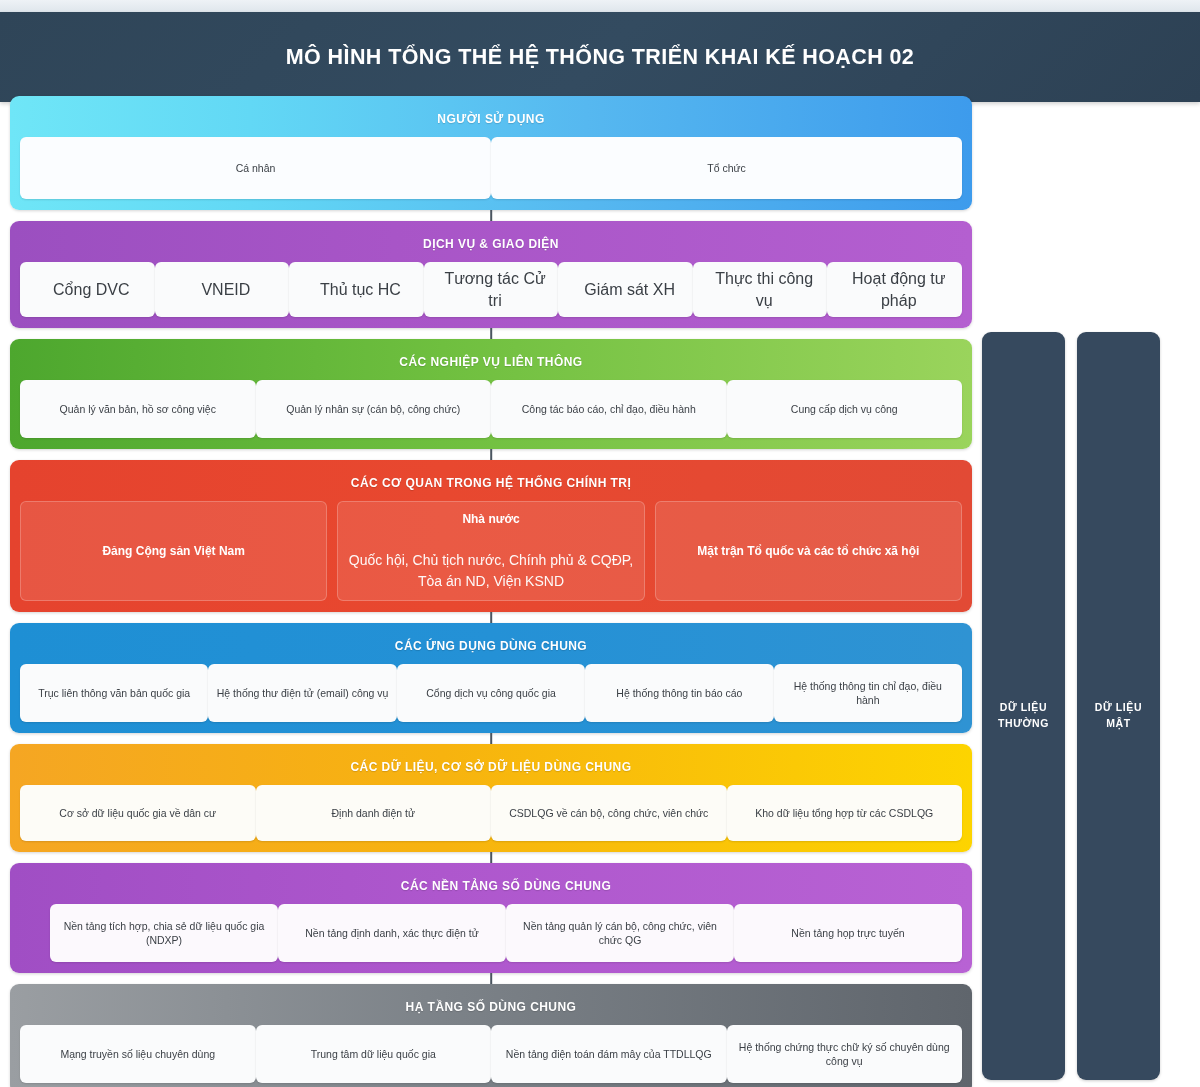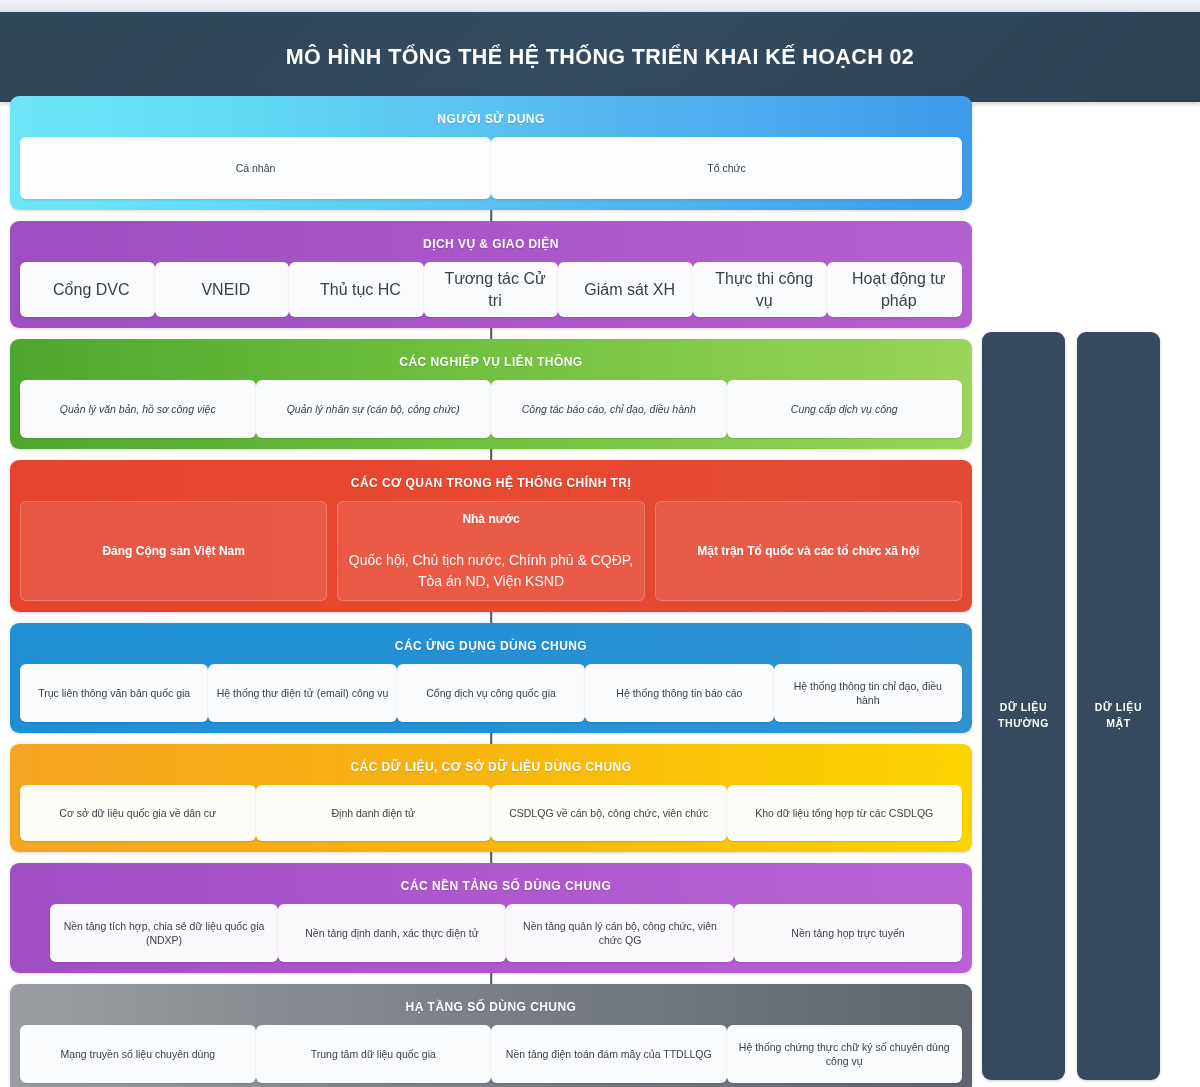--- a/index.html
+++ b/index.html
@@ -88,21 +88,21 @@
   }
 
   
   .layer-users     { background: linear-gradient(90deg, #6fe6f7 0%, #62d8f5 25%, #56b8f0 60%, #3d9bec 100%); }
   .layer-users .card { min-height: 62px; background: #fbfdff; }
 
   .layer-services  { background: linear-gradient(90deg, #9b4fc0 0%, #a855c7 40%, #b45fd0 100%); }
   .layer-services .card { min-height: 46px; font-size: 16px; padding-left: 15px; }
 
   .layer-business  { background: linear-gradient(90deg, #4da72e 0%, #6fbf3f 45%, #9ad45c 100%); }
-  .layer-business .card { min-height: 58px; font-style: italic; }
+  .layer-business .card { min-height: 58px; }
 
   .layer-political { background: linear-gradient(90deg, #e5432e 0%, #e8482f 45%, #e24a35 100%); }
   .layer-political .cards { gap: 10px; }
   .layer-political .card {
     background: rgba(255,255,255,0.10);
     border: 1px solid rgba(255,255,255,0.22);
     color: #ffffff;
     min-height: 100px;
     flex-direction: column;
     justify-content: center;

